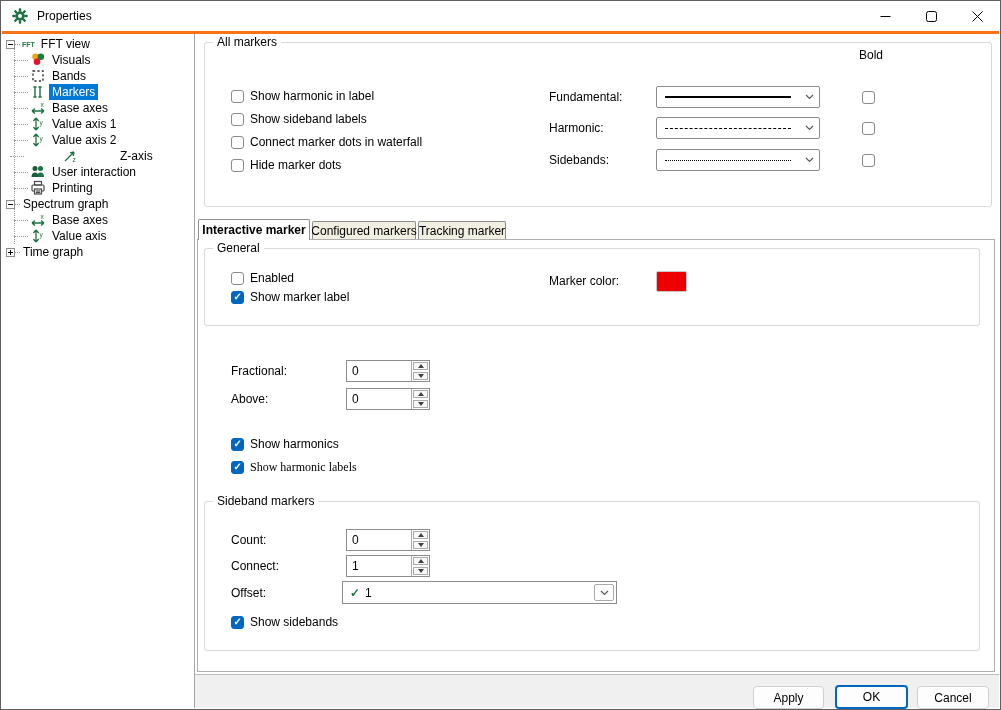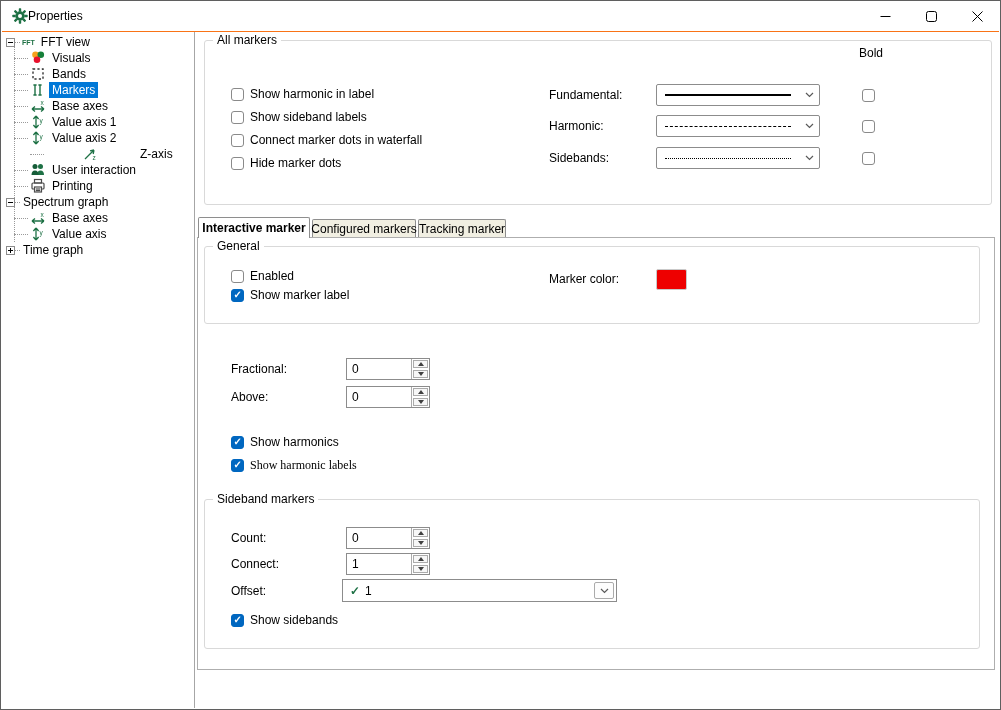--- a/index.html
+++ b/index.html
@@ -1,25 +1,25 @@
 <!DOCTYPE html>
 <html><head>
 <meta charset="utf-8">
 <style>
   html,body{margin:0;padding:0;background:#cfcfcf;font-family:"Liberation Sans",sans-serif;}
   .window{position:relative;width:1001px;height:710px;box-sizing:border-box;background:#fff;
           border:1px solid #5f5f5f;font-size:12px;color:#000;overflow:hidden;}
   
   .titlebar{height:30px;display:flex;align-items:center;background:#fff;}
   .titlebar .appicon{margin-left:11px;width:16px;height:16px;}
-  .titlebar .ttl{font-size:12px;}
+  .titlebar .ttl{margin-left:9px;font-size:12px;}
   .wbtns{margin-left:auto;display:flex;height:100%;}
   .wbtn{width:46px;height:100%;display:flex;align-items:center;justify-content:center;}
   
-  .main{position:absolute;left:1px;right:1px;top:30px;bottom:1px;border-top:1px solid #f97316;}
+  .main{position:absolute;left:1px;right:1px;top:30px;bottom:1px;border-top:3px solid #f97316;}
   .tree{position:absolute;left:0;top:0;bottom:0;width:192px;background:#fff;border-right:1px solid #a6a6a6;overflow:hidden;}
   .content{position:absolute;left:193px;top:0;right:0;bottom:0;background:#fff;}
   
   .trow{position:absolute;left:0;height:16px;display:flex;align-items:center;white-space:nowrap;}
   .exp{position:relative;width:9px;height:9px;box-sizing:border-box;border:1px solid #8c8c8c;background:#fff;flex:none;}
   .exp .h{position:absolute;left:1px;top:3px;width:5px;height:1px;background:#000;}
   .exp .v{position:absolute;left:3px;top:1px;width:1px;height:5px;background:#000;}
   .dots{flex:none;border-top:1px dotted #9a9a9a;}
   .ticon{flex:none;width:16px;height:16px;margin:0 3px 0 2px;}
   .fft-txt{flex:none;color:#1e7145;font-weight:bold;font-size:7px;letter-spacing:0;margin:0 3px 0 2px;}
@@ -168,21 +168,21 @@
 
       <div class="trow" style="top:98px;left:12px;">
         <span class="dots" style="width:14px;"></span>
         <svg class="ticon" viewBox="0 0 16 16">
           <path d="M6 2 V14 M6 2 l-2.6 3 M6 2 l2.6 3 M6 14 l-2.6 -3 M6 14 l2.6 -3" fill="none" stroke="#1e7145" stroke-width="1.3"></path>
           <text x="9.5" y="8.5" font-size="6.5" fill="#1e7145">y</text>
         </svg>
         <span class="tlabel">Value axis 2</span>
       </div>
 
-      <div class="trow" style="top:114px;left:28px;gap:36px;">
+      <div class="trow" style="top:114px;left:8px;gap:36px;">
         <span class="dots" style="width:14px;"></span>
         <svg class="ticon" viewBox="0 0 16 16">
           <path d="M3 13 L12 4 M12 4 l-4 0.8 M12 4 l-0.8 4" fill="none" stroke="#1e7145" stroke-width="1.3"></path>
           <text x="10.5" y="14" font-size="6.5" fill="#1e7145">z</text>
         </svg>
         <span class="tlabel">Z-axis</span>
       </div>
 
       <div class="trow" style="top:130px;left:12px;">
         <span class="dots" style="width:14px;"></span>
@@ -404,16 +404,21 @@
           <svg width="9" height="6">
               <path d="M1 1 L4.5 4.5 L8 1" fill="none" stroke="#5a5a5a" stroke-width="1.2"></path>
             </svg>
         </span>
       </div>
       <div class="row" style="left:36px;top:580px;">
         <span class="cb on"></span>
         <span>Show sidebands</span>
       </div>
 
+      <div class="footer">
+        <div class="btn" style="left:558px;top:11px;width:71px;">Apply</div>
+        <div class="btn default" style="left:640px;top:10px;width:73px;">OK</div>
+        <div class="btn" style="left:722px;top:11px;width:72px;">Cancel</div>
+      </div>
 
     </div>
   </div>
 </div>
 
 </body></html>

